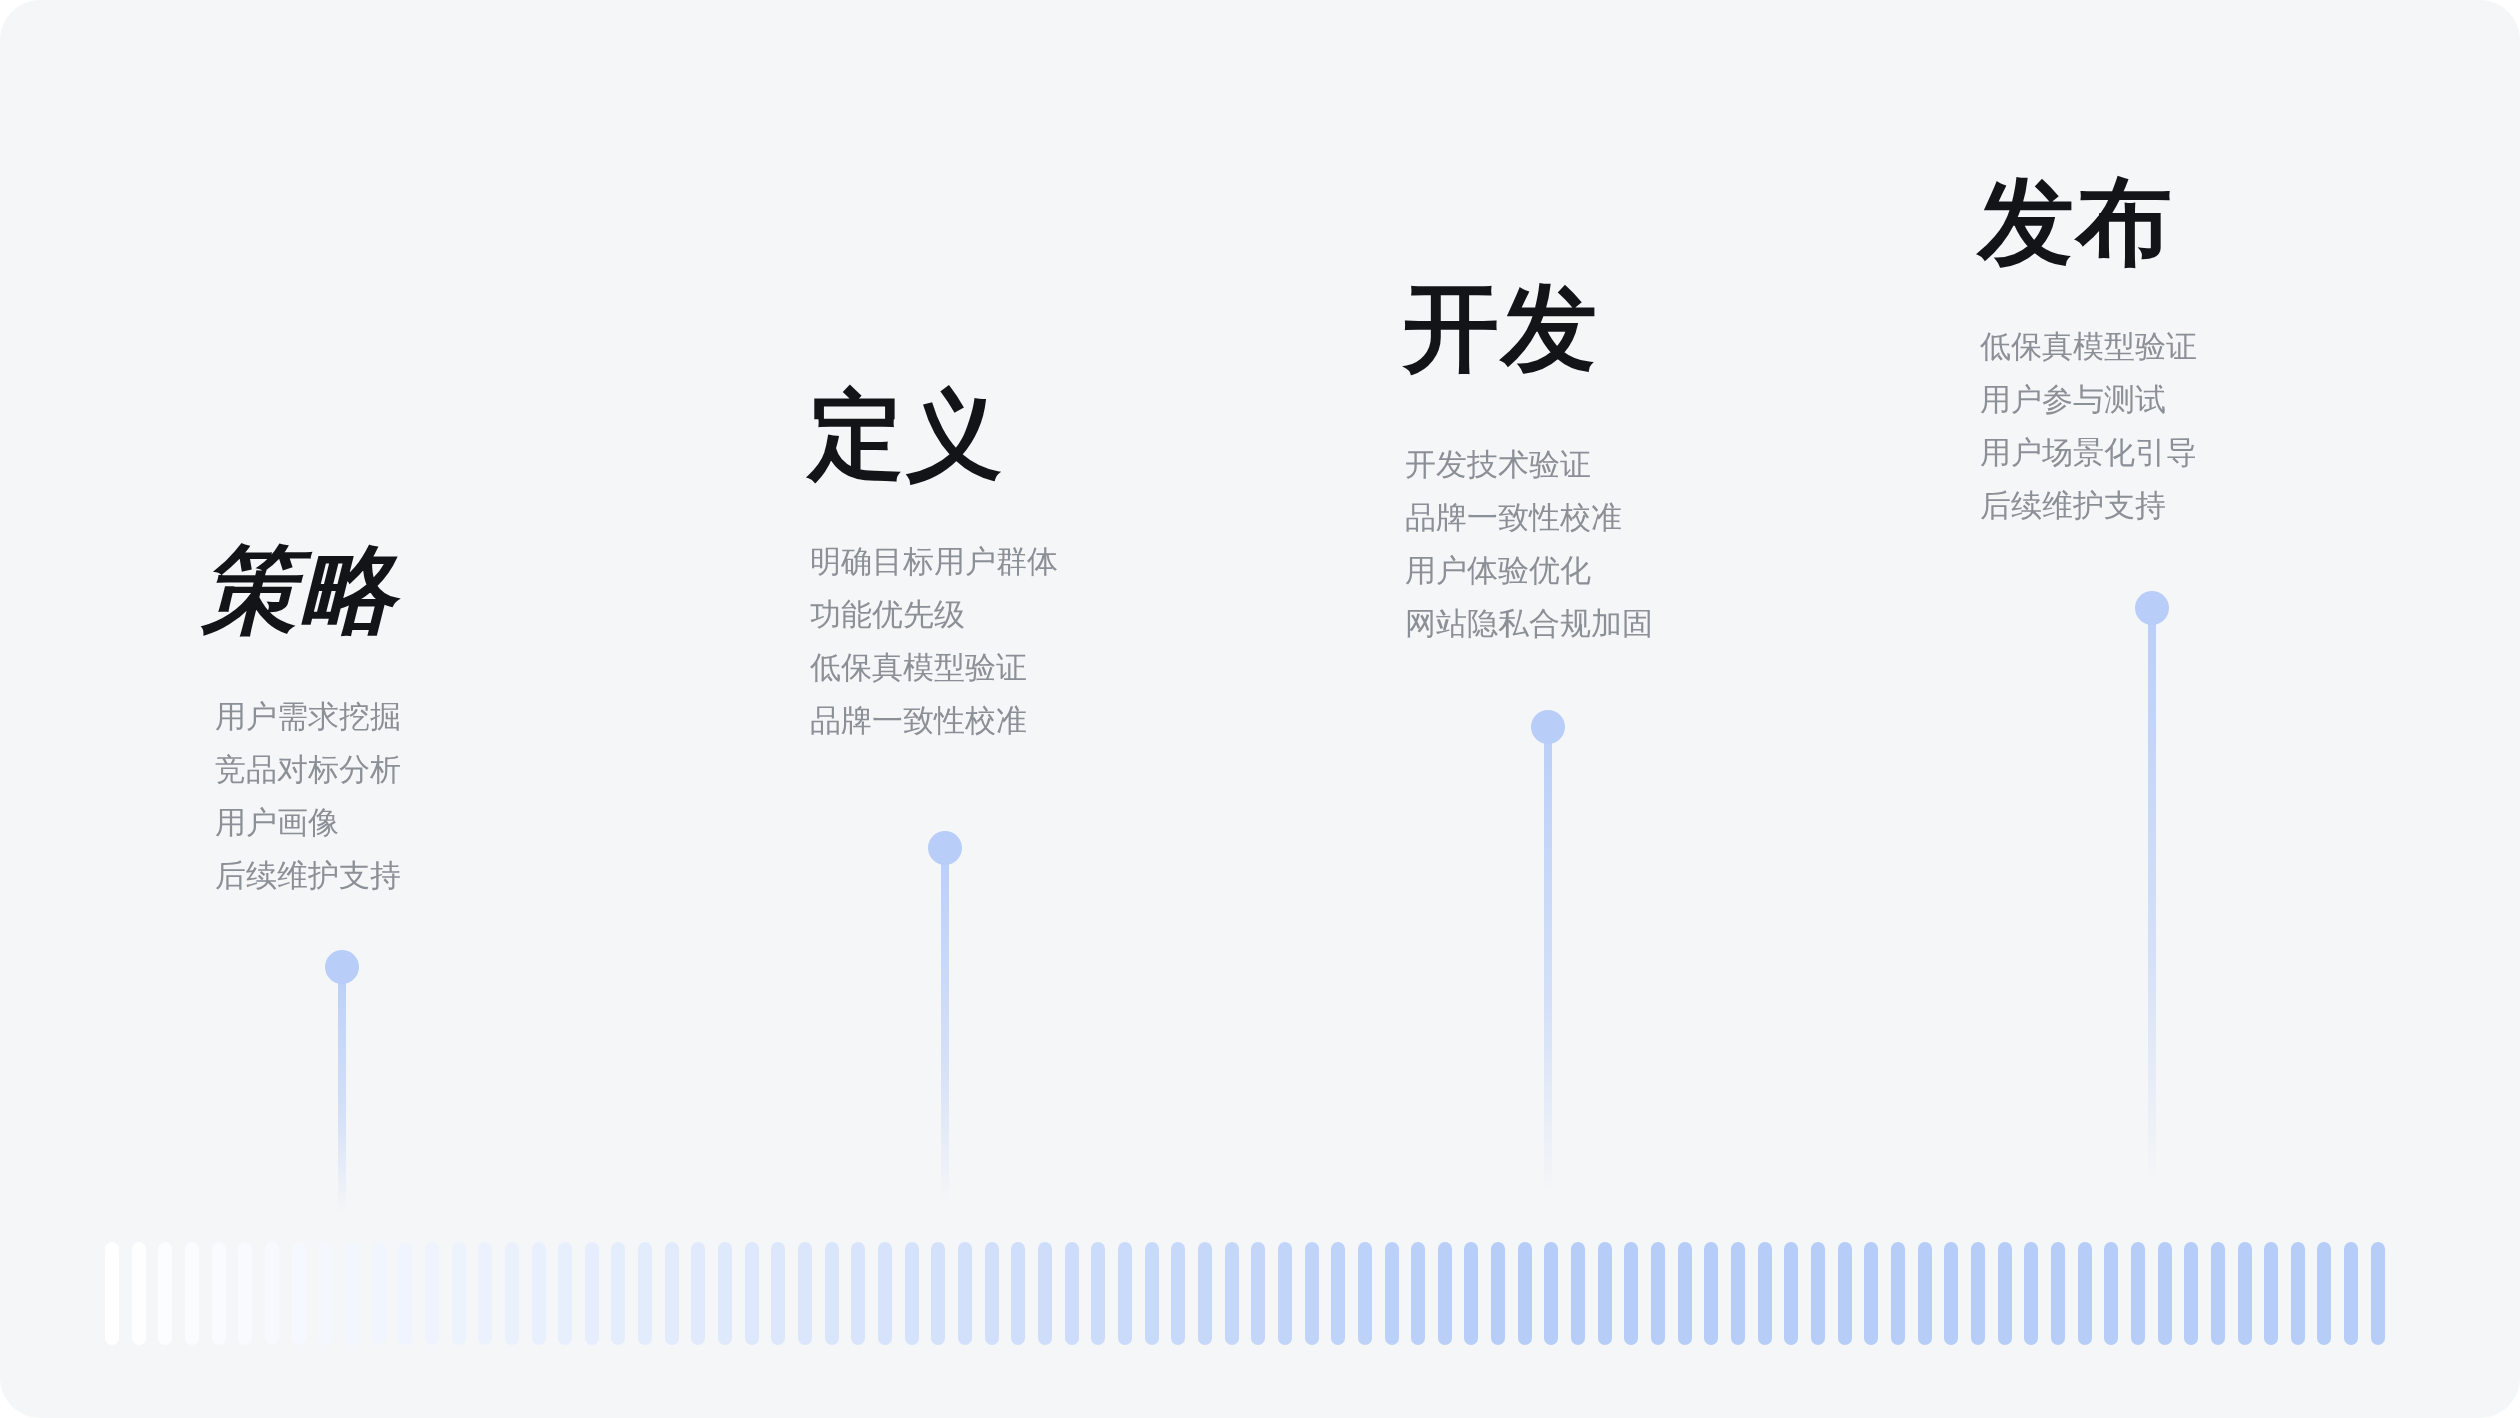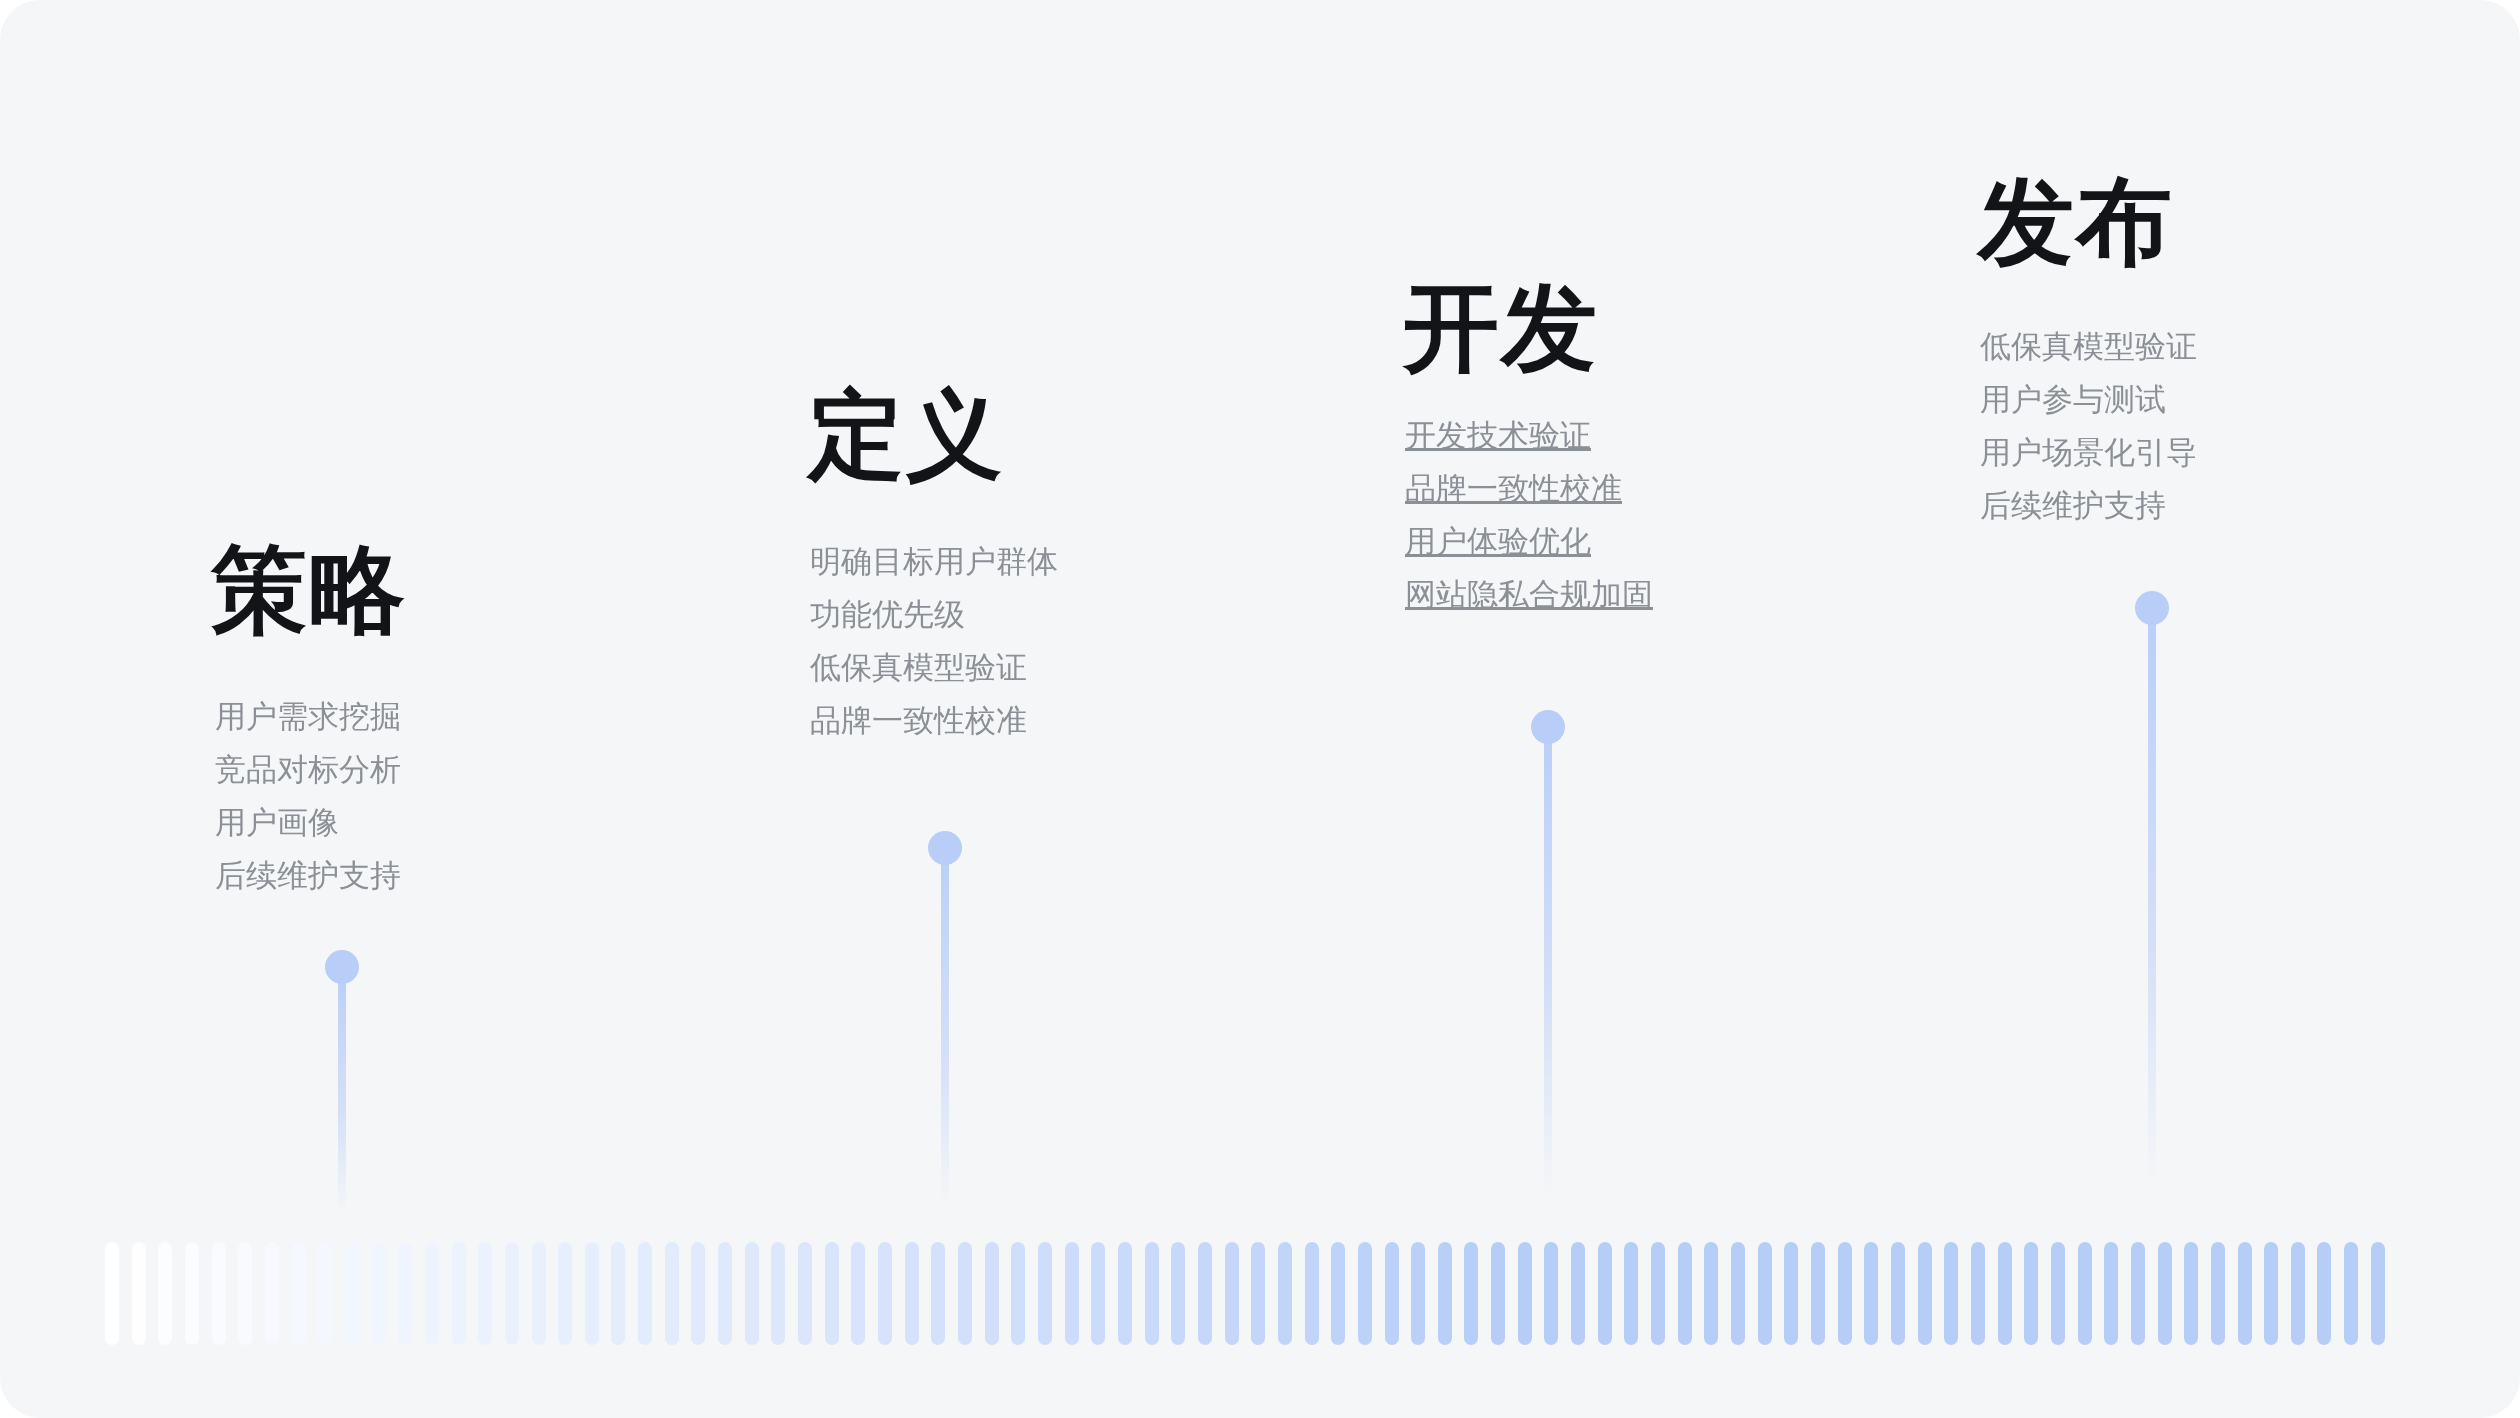--- a/index.html
+++ b/index.html
@@ -41,26 +41,26 @@
     text-align: right;
   }
   .stage-items {
     position: absolute;
     font-size: 31px;
     line-height: 53px;
     font-weight: 400;
     color: #8b8f96;
     white-space: nowrap;
   }
-  .s1 .stage-title { left: 211px;  top: 540px; }
+  .s1 .stage-title { left: 201px;  top: 540px; font-style: italic; }
   .s1 .stage-items { left: 215px;  top: 690px; }
   .s2 .stage-title { left: 808px;  top: 385px; }
   .s2 .stage-items { left: 810px;  top: 535px; }
   .s3 .stage-title { left: 1403px; top: 278px; }
-  .s3 .stage-items { left: 1405px; top: 409px; text-decoration: underline; }
+  .s3 .stage-items { left: 1405px; top: 438px; }
   .s4 .stage-title { left: 1978px; top: 172px; }
   .s4 .stage-items { left: 1980px; top: 320px; }
 
   
   .pin-dot {
     position: absolute;
     width: 34px;
     height: 34px;
     border-radius: 50%;
     background: #b8cdf7;

